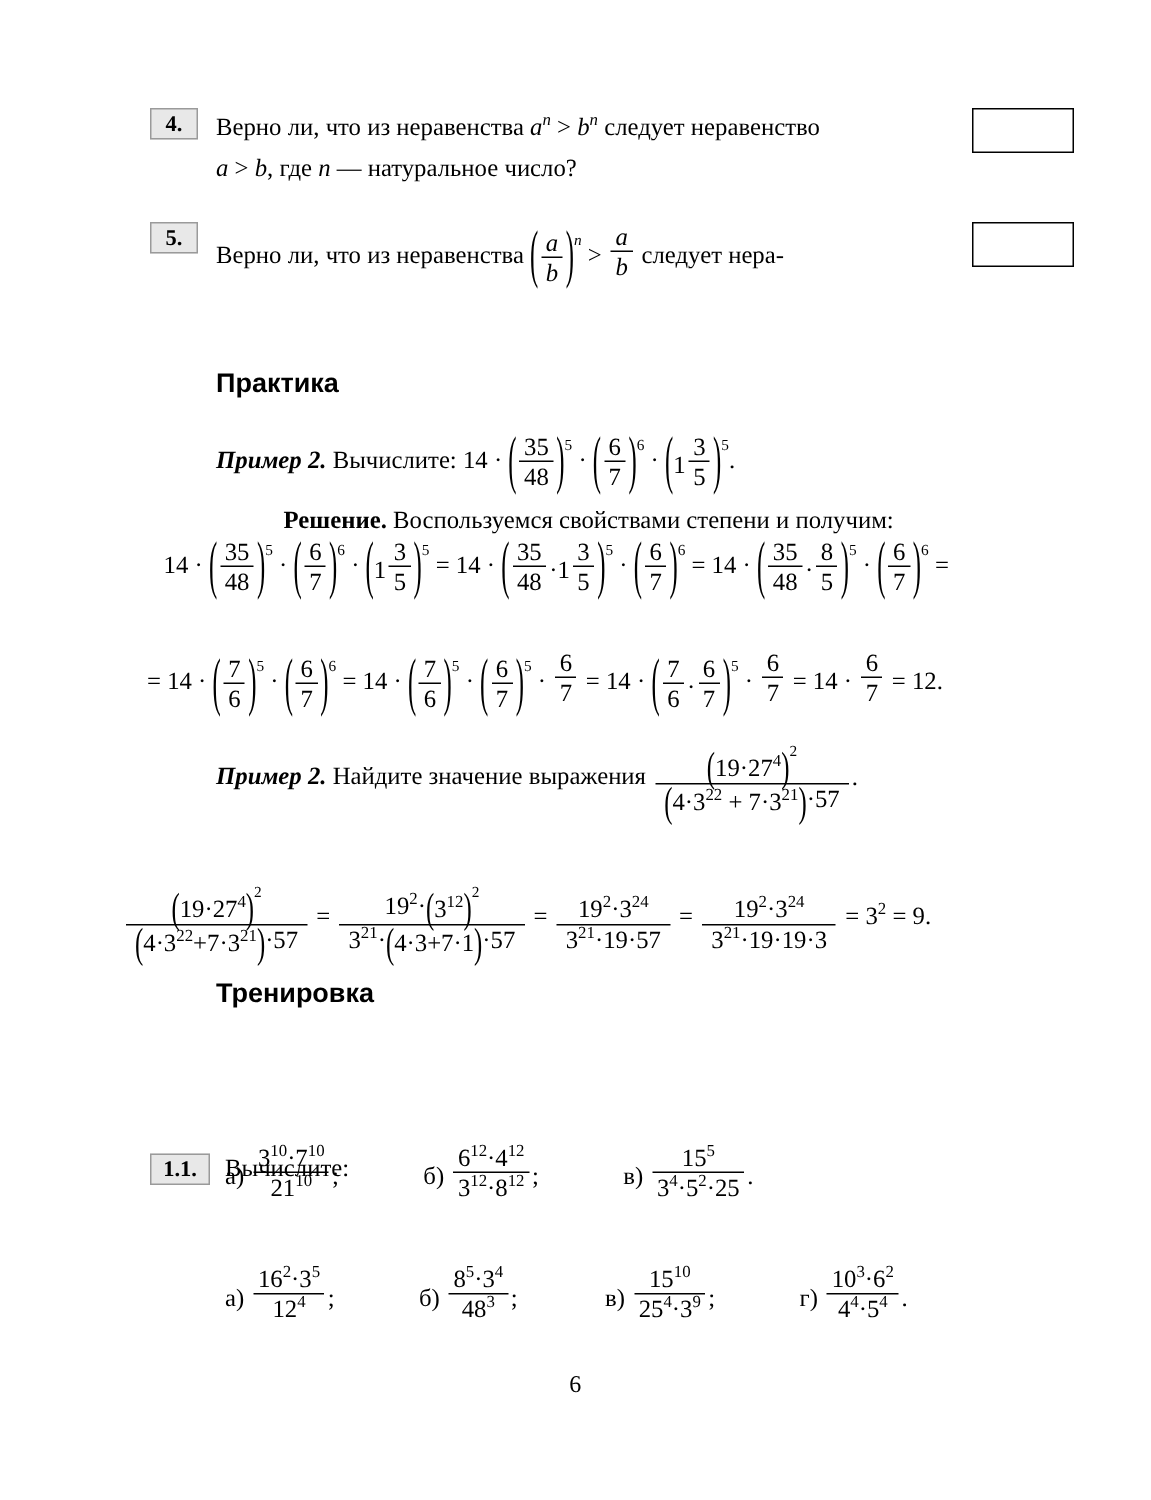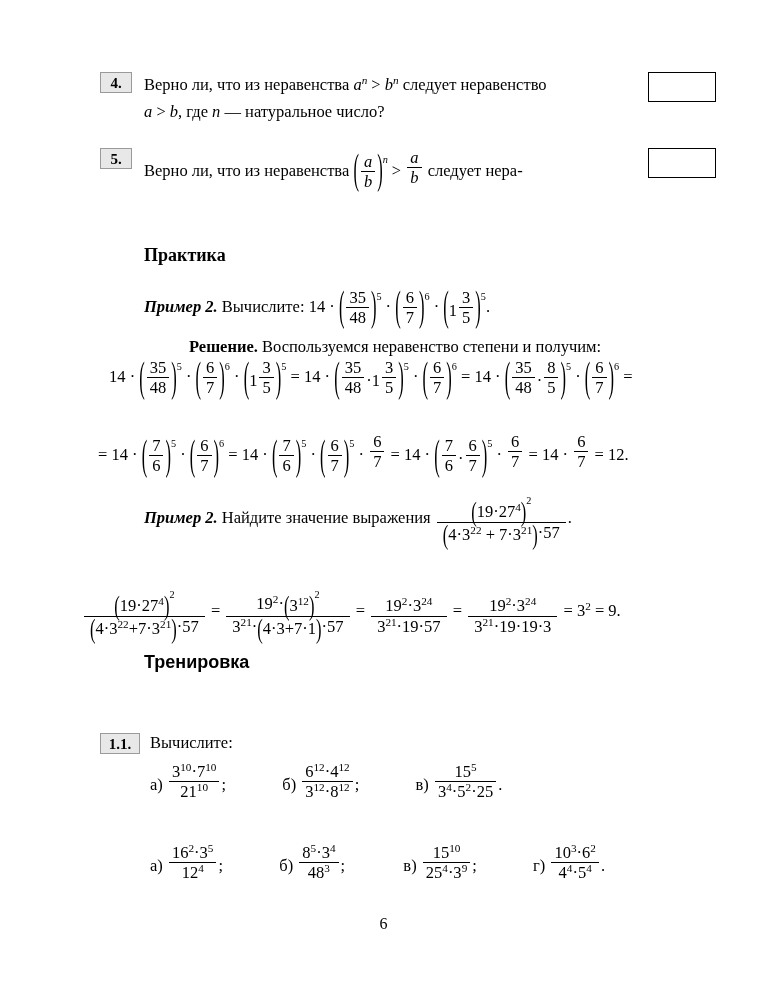--- a/index.html
+++ b/index.html
@@ -109,20 +109,21 @@
   .eqline {
     position: absolute;
     font-size: 16.5px;
     white-space: nowrap;
   }
 
   .task-row {
     position: absolute;
     display: flex;
     align-items: flex-start;
+    margin-top: 36px;
   }
   .task-num {
     background: #e8e8e8;
     border: 1px solid #9a9a9a;
     font-weight: bold;
     font-size: 15px;
     width: 40px;
     height: 21px;
     line-height: 21px;
     text-align: center;
@@ -163,31 +164,31 @@
   <div class="answer-box" style="left:648px; top:72px;"></div>
 
   <div class="q-row" style="left:100px; top:148px; width:560px;">
     <div class="q-num">5.</div>
     <div class="q-text">
       <span>Верно ли, что из неравенства </span><span class="paren"><span class="pl">(</span><span class="pbody"><span class="frac"><span class="num mi">a</span><span class="den mi">b</span></span></span><span class="pr">)</span><span class="pexp mi">n</span></span> <span>&gt;</span> <span class="frac"><span class="num mi">a</span><span class="den mi">b</span></span> <span> следует нера-</span>
     </div>
   </div>
   <div class="answer-box" style="left:648px; top:148px;"></div>
 
-  <h2 class="section" style="left:144px; top:245px;font-family:Liberation Serif, serif;">Практика</h2>
+  <h2 class="section" style="left:144px; top:245px;">Практика</h2>
 
   <div class="blk" style="left:144px; top:288px;">
     <span class="lbl-bi">Пример 2.</span>
     <span>Вычислите:</span>
     <span>14&nbsp;·&nbsp;<span class="paren"><span class="pl">(</span><span class="pbody"><span class="frac"><span class="num">35</span><span class="den">48</span></span></span><span class="pr">)</span><span class="pexp">5</span></span>&nbsp;·&nbsp;<span class="paren"><span class="pl">(</span><span class="pbody"><span class="frac"><span class="num">6</span><span class="den">7</span></span></span><span class="pr">)</span><span class="pexp">6</span></span>&nbsp;·&nbsp;<span class="paren"><span class="pl">(</span><span class="pbody">1<span class="frac"><span class="num">3</span><span class="den">5</span></span></span><span class="pr">)</span><span class="pexp">5</span></span>.</span>
   </div>
 
   <div class="blk" style="left:144px; top:335px;">
     <span class="lbl-b">Решение.</span>
-    <span>Воспользуемся неравенство степени и получим:</span>
+    <span>Воспользуемся свойствами степени и получим:</span>
   </div>
 
   <div class="eqline" style="left:98px; top:358px;margin-left:11px;">
     14&nbsp;·&nbsp;<span class="paren"><span class="pl">(</span><span class="pbody"><span class="frac"><span class="num">35</span><span class="den">48</span></span></span><span class="pr">)</span><span class="pexp">5</span></span>&nbsp;·&nbsp;<span class="paren"><span class="pl">(</span><span class="pbody"><span class="frac"><span class="num">6</span><span class="den">7</span></span></span><span class="pr">)</span><span class="pexp">6</span></span>&nbsp;·&nbsp;<span class="paren"><span class="pl">(</span><span class="pbody">1<span class="frac"><span class="num">3</span><span class="den">5</span></span></span><span class="pr">)</span><span class="pexp">5</span></span>&nbsp;=&nbsp;14&nbsp;·&nbsp;<span class="paren"><span class="pl">(</span><span class="pbody"><span class="frac"><span class="num">35</span><span class="den">48</span></span>·1<span class="frac"><span class="num">3</span><span class="den">5</span></span></span><span class="pr">)</span><span class="pexp">5</span></span>&nbsp;·&nbsp;<span class="paren"><span class="pl">(</span><span class="pbody"><span class="frac"><span class="num">6</span><span class="den">7</span></span></span><span class="pr">)</span><span class="pexp">6</span></span>&nbsp;=&nbsp;14&nbsp;·&nbsp;<span class="paren"><span class="pl">(</span><span class="pbody"><span class="frac"><span class="num">35</span><span class="den">48</span></span>·<span class="frac"><span class="num">8</span><span class="den">5</span></span></span><span class="pr">)</span><span class="pexp">5</span></span>&nbsp;·&nbsp;<span class="paren"><span class="pl">(</span><span class="pbody"><span class="frac"><span class="num">6</span><span class="den">7</span></span></span><span class="pr">)</span><span class="pexp">6</span></span>&nbsp;=
   </div>
 
   <div class="eqline" style="left:98px; top:432px;">
     =&nbsp;14&nbsp;·&nbsp;<span class="paren"><span class="pl">(</span><span class="pbody"><span class="frac"><span class="num">7</span><span class="den">6</span></span></span><span class="pr">)</span><span class="pexp">5</span></span>&nbsp;·&nbsp;<span class="paren"><span class="pl">(</span><span class="pbody"><span class="frac"><span class="num">6</span><span class="den">7</span></span></span><span class="pr">)</span><span class="pexp">6</span></span>&nbsp;=&nbsp;14&nbsp;·&nbsp;<span class="paren"><span class="pl">(</span><span class="pbody"><span class="frac"><span class="num">7</span><span class="den">6</span></span></span><span class="pr">)</span><span class="pexp">5</span></span>&nbsp;·&nbsp;<span class="paren"><span class="pl">(</span><span class="pbody"><span class="frac"><span class="num">6</span><span class="den">7</span></span></span><span class="pr">)</span><span class="pexp">5</span></span>&nbsp;·&nbsp;<span class="frac"><span class="num">6</span><span class="den">7</span></span>&nbsp;=&nbsp;14&nbsp;·&nbsp;<span class="paren"><span class="pl">(</span><span class="pbody"><span class="frac"><span class="num">7</span><span class="den">6</span></span>·<span class="frac"><span class="num">6</span><span class="den">7</span></span></span><span class="pr">)</span><span class="pexp">5</span></span>&nbsp;·&nbsp;<span class="frac"><span class="num">6</span><span class="den">7</span></span>&nbsp;=&nbsp;14&nbsp;·&nbsp;<span class="frac"><span class="num">6</span><span class="den">7</span></span>&nbsp;=&nbsp;12.
   </div>
 

